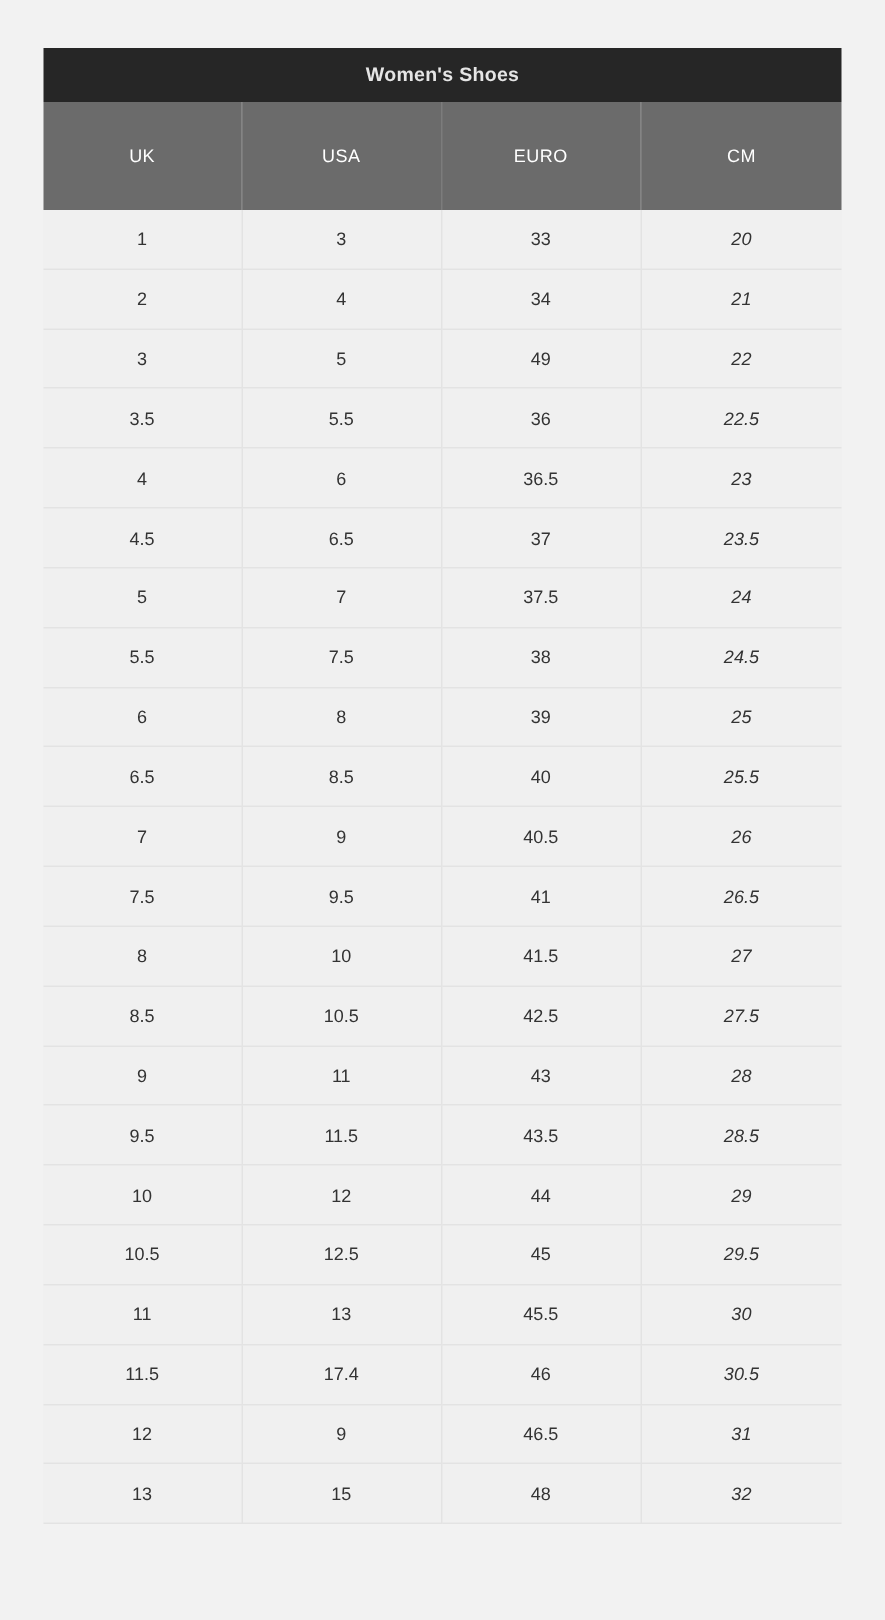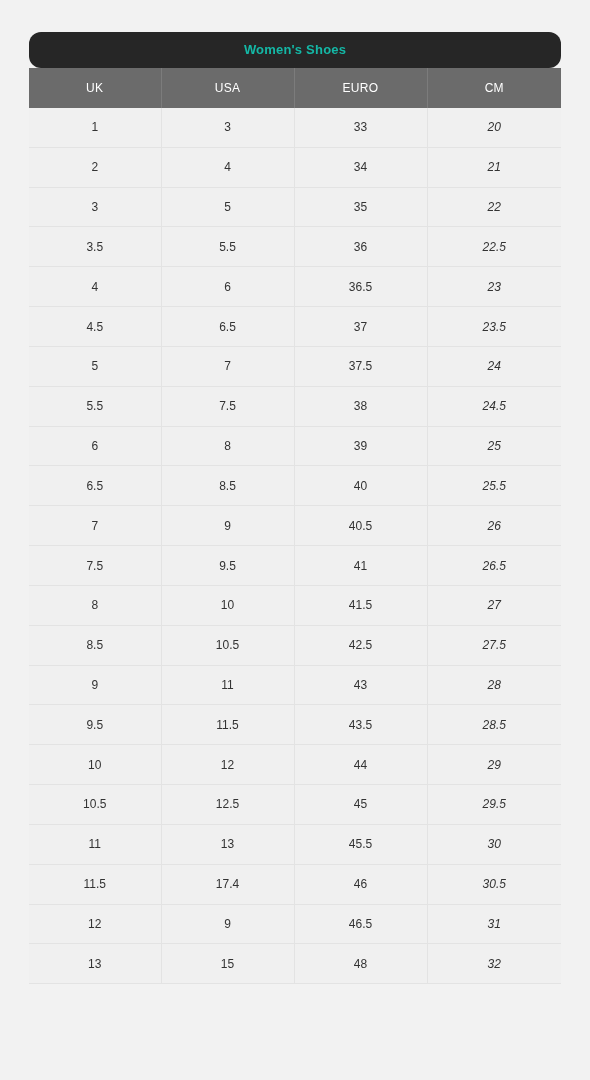--- a/index.html
+++ b/index.html
@@ -29,45 +29,44 @@
     width: 532px;
     border-collapse: collapse;
     table-layout: fixed;
   }
 
   .chart-title-bar {
     background: #262626;
     height: 36px;
   }
   .chart-title {
-    color: #14b8a6;
+    color: #e5e5e5;
     font-size: 13px;
     font-weight: bold;
     text-align: center;
     letter-spacing: 0.2px;
     padding: 0;
     height: 36px;
     line-height: 36px;
     vertical-align: middle;
-    border-radius: 12px;
   }
 
   .chart-head-row {
     background: #6b6b6b;
     height: 40px;
   }
   .chart-head-cell {
     color: #ffffff;
     font-size: 12px;
     font-weight: normal;
     text-align: center;
     height: 40px;
     line-height: 40px;
     vertical-align: middle;
-    padding: 0;
+    padding: 16px;
     border-right: 1px solid #7c7c7c;
     letter-spacing: 0.3px;
   }
   .chart-head-cell:last-child {
     border-right: none;
   }
 
   .chart-body-row {
     background: #f0f0f0;
   }
@@ -129,21 +128,21 @@
         </tr>
         <tr class="chart-body-row">
           <td class="chart-cell">2</td>
           <td class="chart-cell">4</td>
           <td class="chart-cell">34</td>
           <td class="chart-cell">21</td>
         </tr>
         <tr class="chart-body-row">
           <td class="chart-cell">3</td>
           <td class="chart-cell">5</td>
-          <td class="chart-cell">35</td>
+          <td class="chart-cell">49</td>
           <td class="chart-cell">22</td>
         </tr>
         <tr class="chart-body-row">
           <td class="chart-cell">3.5</td>
           <td class="chart-cell">5.5</td>
           <td class="chart-cell">36</td>
           <td class="chart-cell">22.5</td>
         </tr>
         <tr class="chart-body-row">
           <td class="chart-cell">4</td>

